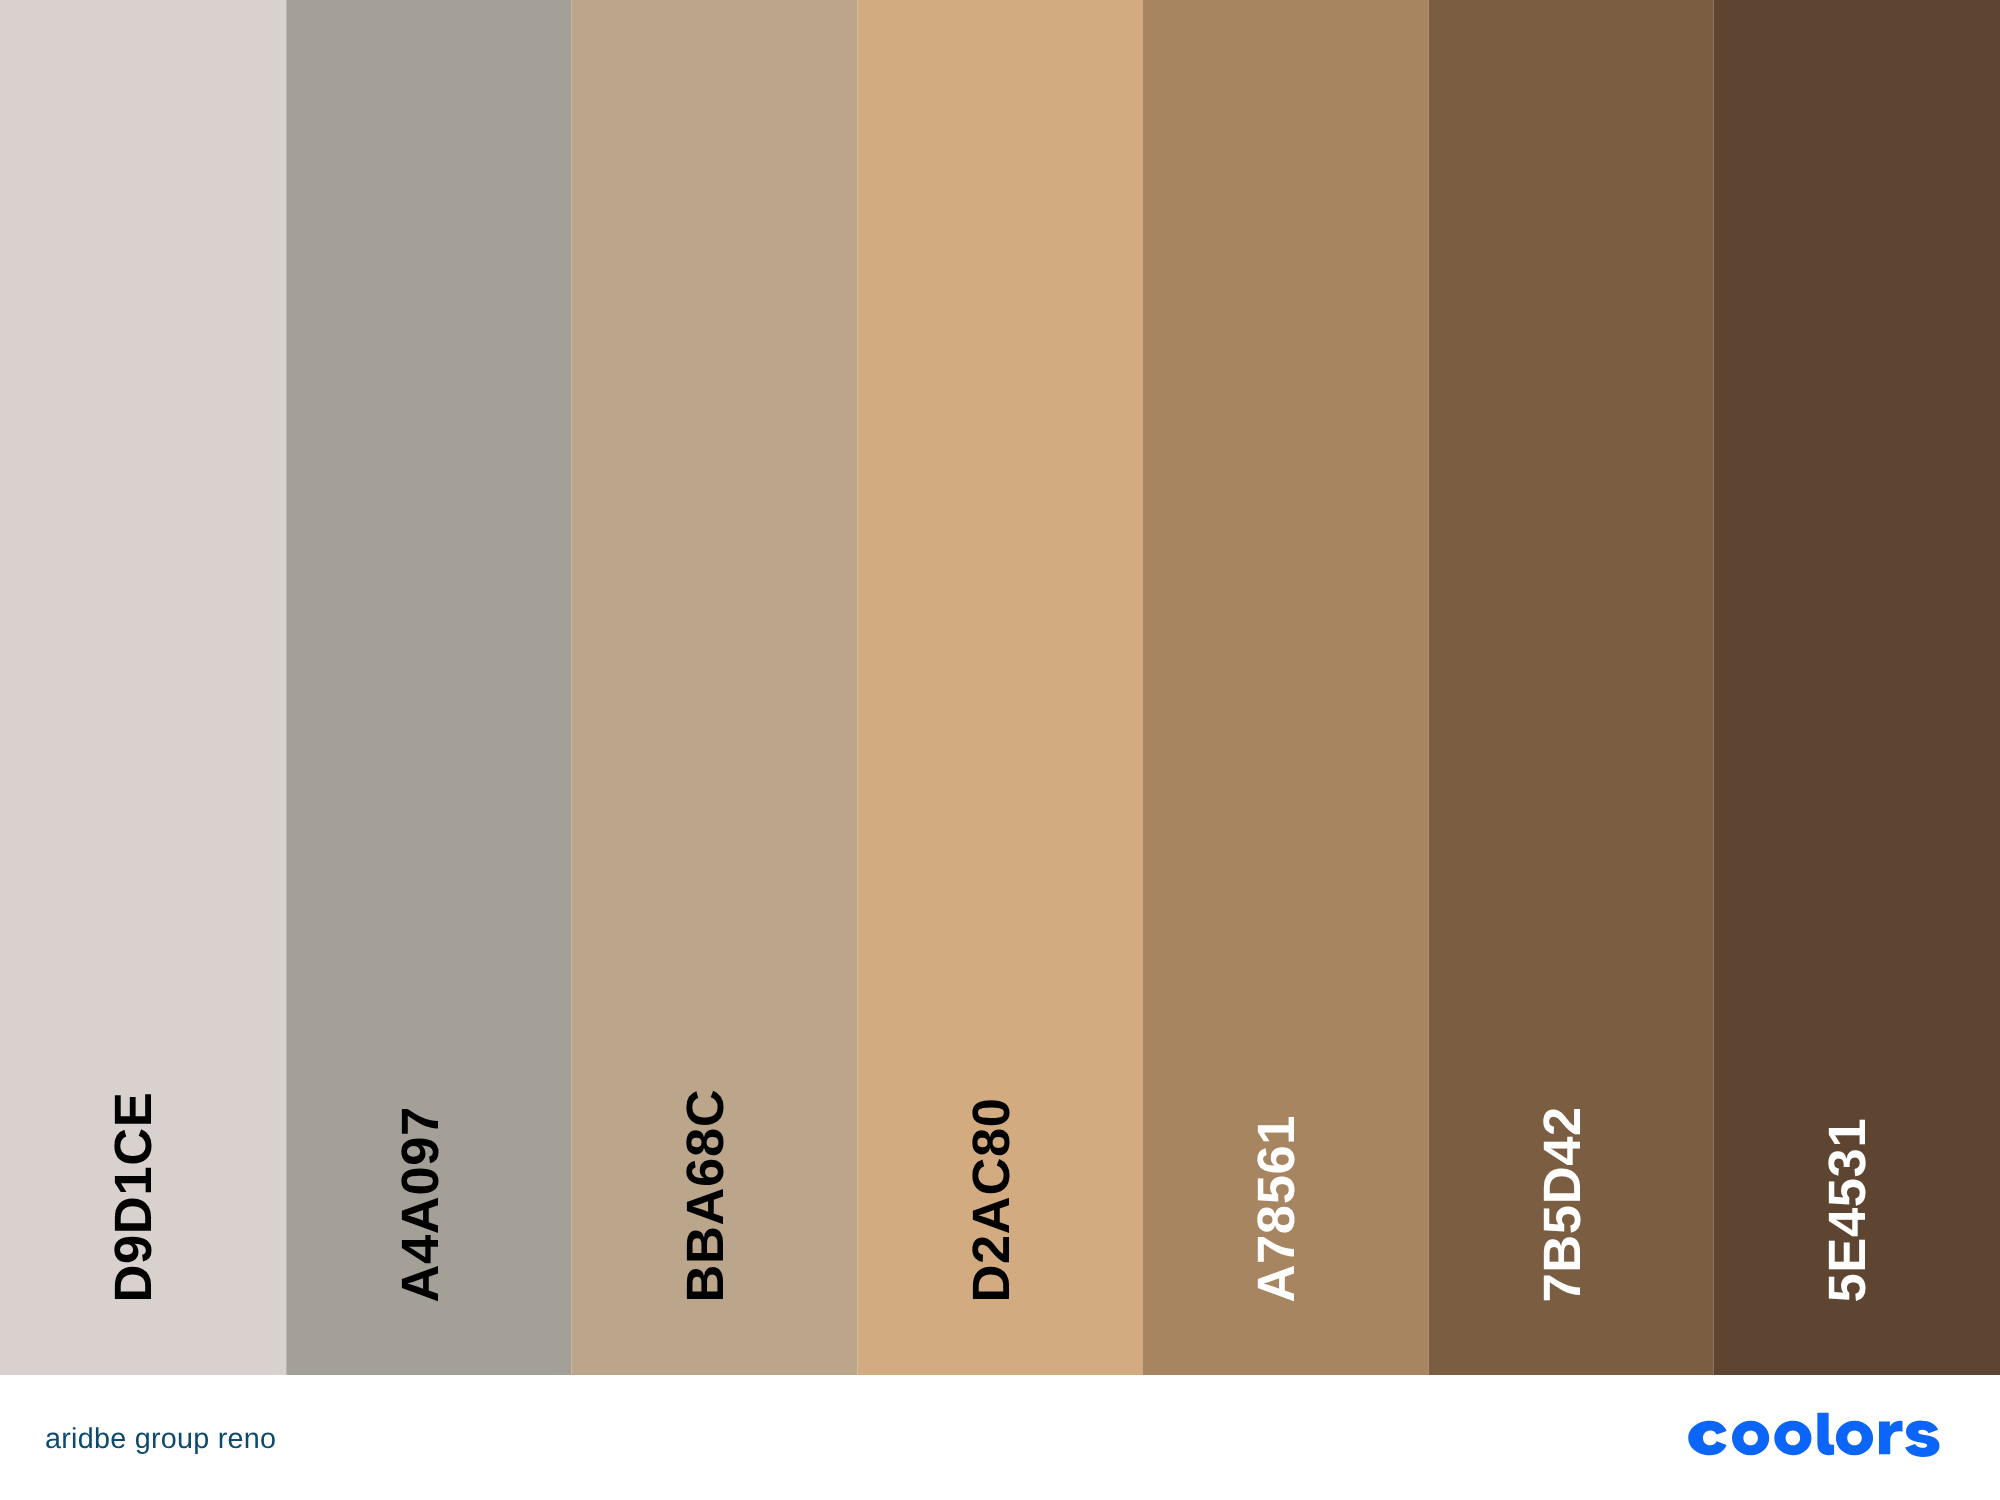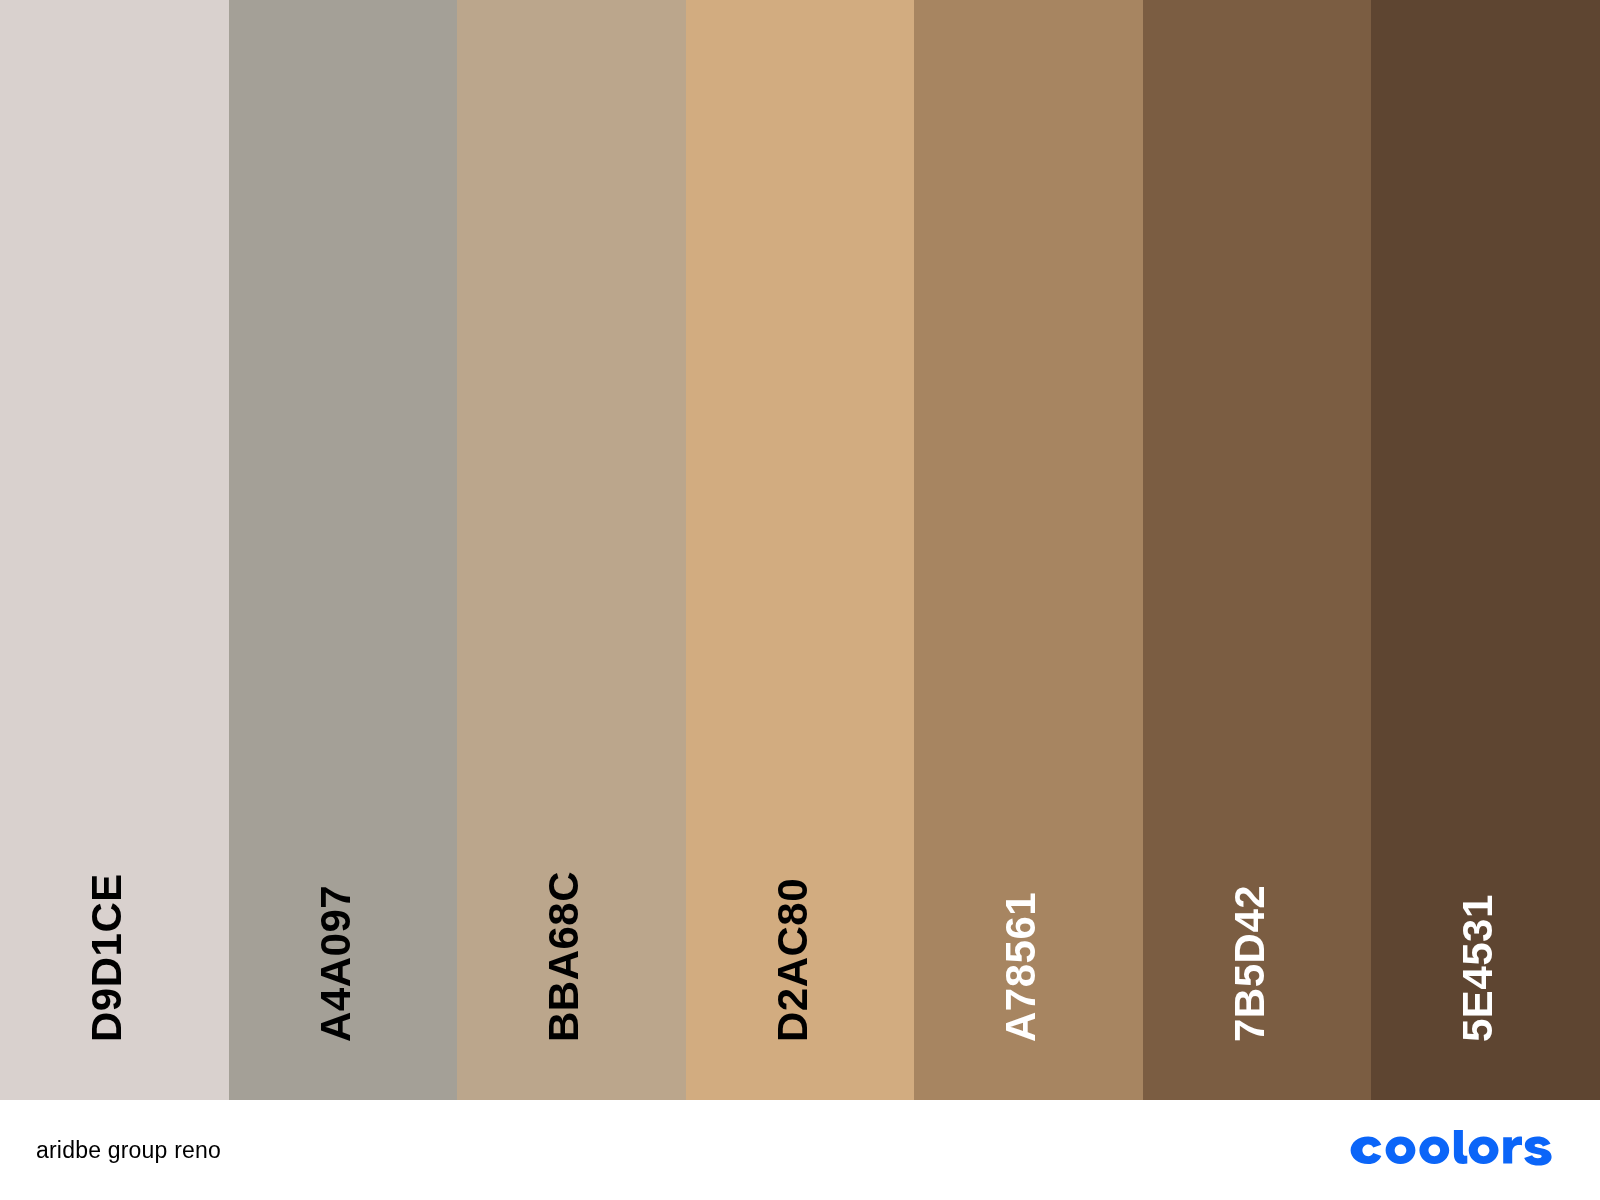--- a/index.html
+++ b/index.html
@@ -126,21 +126,21 @@
     </div>
 
     <div class="swatch light-text" style="background-color: rgb(94, 69, 49);">
       <span class="swatch-label" style="color: rgb(255, 255, 255);">5E4531</span>
     </div>
 
   </div>
 
   <div id="footer-bar" style="background-color: rgb(255, 255, 255);">
 
-    <div id="palette-name" style="color: #000000;">aridbe group reno</div>
+    <div id="palette-name" style="color: #0c4a6e;">aridbe group reno</div>
 
     <div id="coolors-logo-wrap">
       <svg id="coolors-logo" viewBox="0 0 212 40" xmlns="http://www.w3.org/2000/svg" aria-hidden="true">
         <g id="logo-glyphs" fill="#0B65F8">
 
           <path d="M18.2 6.5c6.0 0 11.1 3.2 13.1 8.2l-8.0 2.9c-0.9-2.0-2.8-3.2-5.1-3.2-3.3 0-5.8 2.5-5.8 5.9s2.5 5.9 5.8 5.9c2.3 0 4.2-1.2 5.1-3.2l8.0 2.9c-2.0 5.0-7.1 8.2-13.1 8.2C8.1 34.1 0.6 27.9 0.6 20.3 0.6 12.7 8.1 6.5 18.2 6.5z"></path>
 
           <path d="M50.5 6.5c8.3 0 14.9 6.2 14.9 13.8s-6.6 13.8-14.9 13.8S35.6 27.9 35.6 20.3 42.2 6.5 50.5 6.5zm0 19.7c3.3 0 5.8-2.5 5.8-5.9s-2.5-5.9-5.8-5.9-5.8 2.5-5.8 5.9 2.5 5.9 5.8 5.9z"></path>
 
           <path d="M84.3 6.5c8.3 0 14.9 6.2 14.9 13.8s-6.6 13.8-14.9 13.8S69.4 27.9 69.4 20.3 76.0 6.5 84.3 6.5zm0 19.7c3.3 0 5.8-2.5 5.8-5.9s-2.5-5.9-5.8-5.9-5.8 2.5-5.8 5.9 2.5 5.9 5.8 5.9z"></path>

